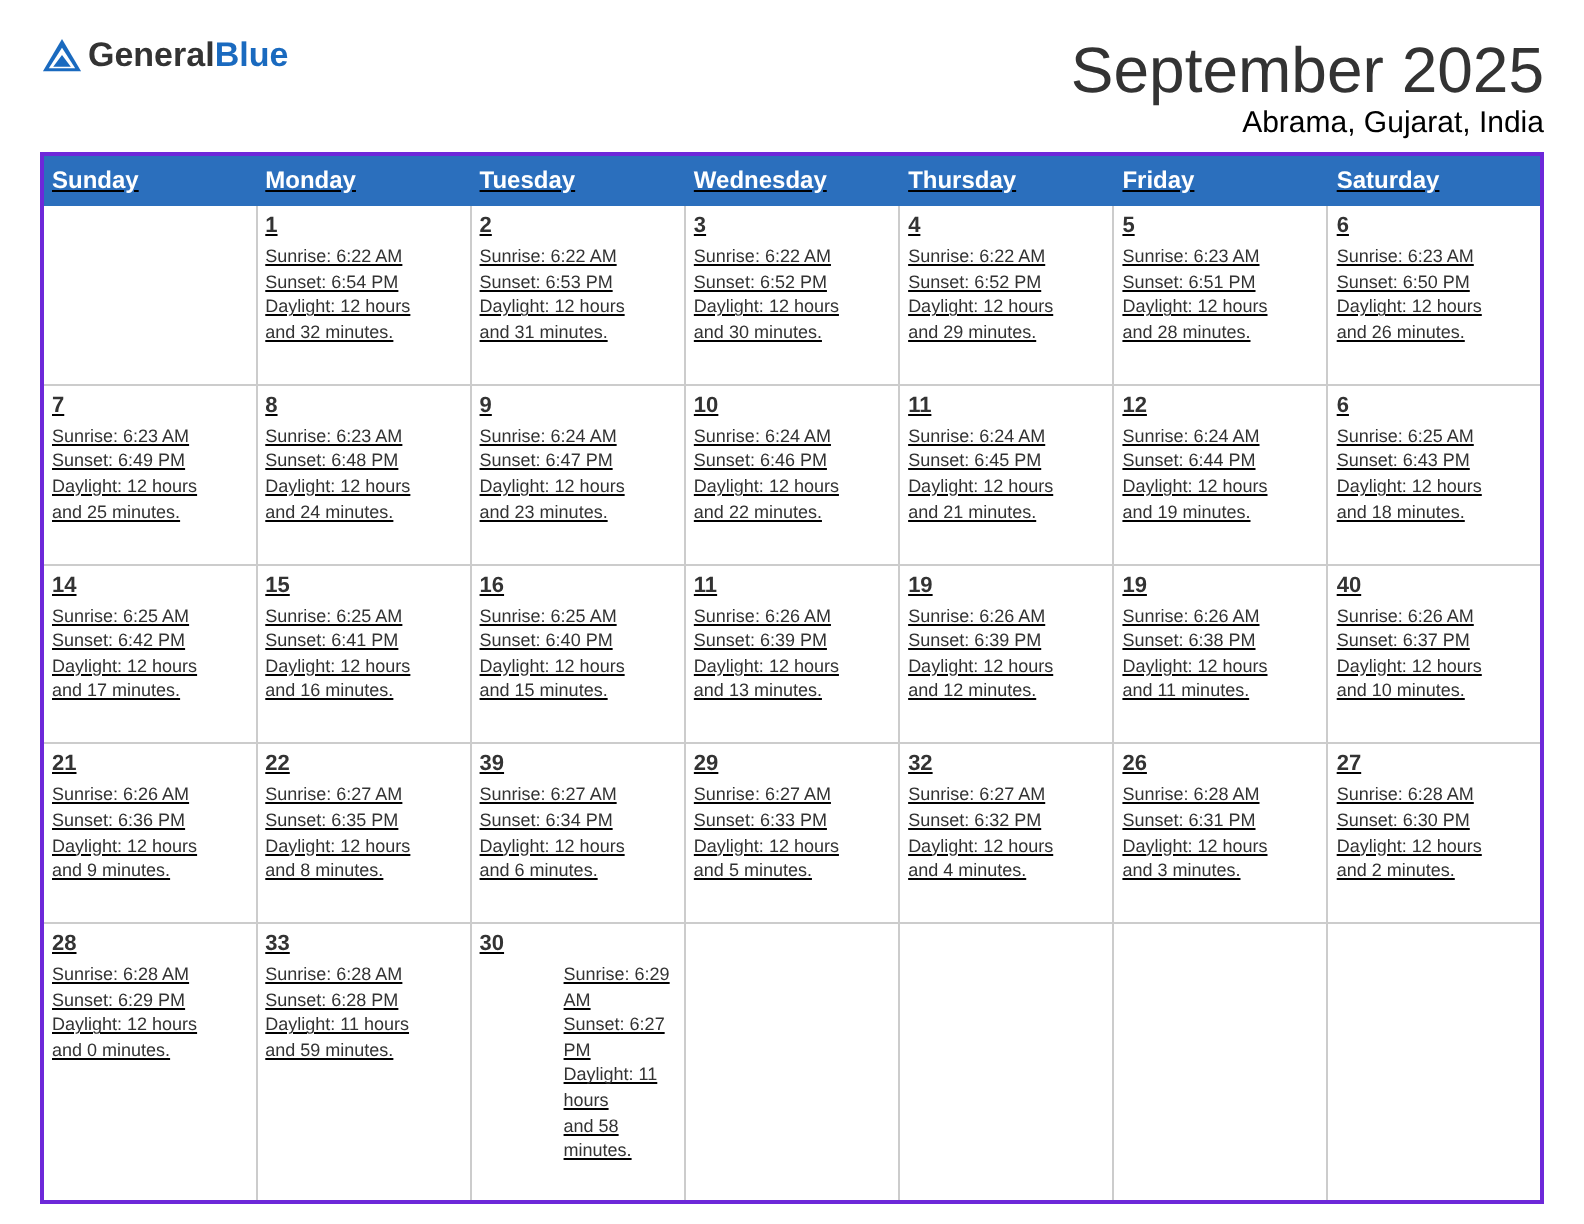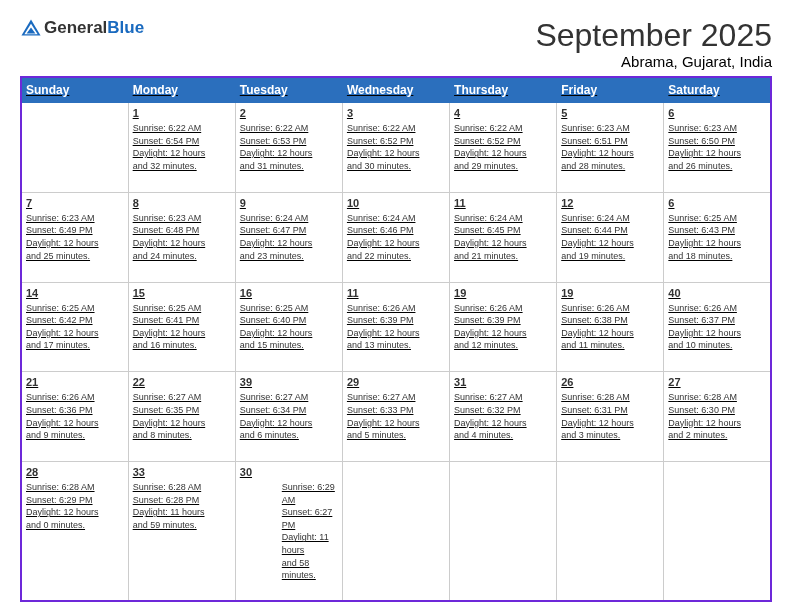--- a/index.html
+++ b/index.html
@@ -297,21 +297,21 @@
 and 6 minutes.</div>
           </td>
           <td>
             <span class="day-num">29</span>
             <div class="day-info" style="white-space: pre-line;">Sunrise: 6:27 AM
 Sunset: 6:33 PM
 Daylight: 12 hours
 and 5 minutes.</div>
           </td>
           <td>
-            <span class="day-num">31</span>
+            <span class="day-num">32</span>
             <div class="day-info" style="white-space: pre-line;">Sunrise: 6:27 AM
 Sunset: 6:32 PM
 Daylight: 12 hours
 and 4 minutes.</div>
           </td>
           <td>
             <span class="day-num">26</span>
             <div class="day-info" style="white-space: pre-line;">Sunrise: 6:28 AM
 Sunset: 6:31 PM
 Daylight: 12 hours

